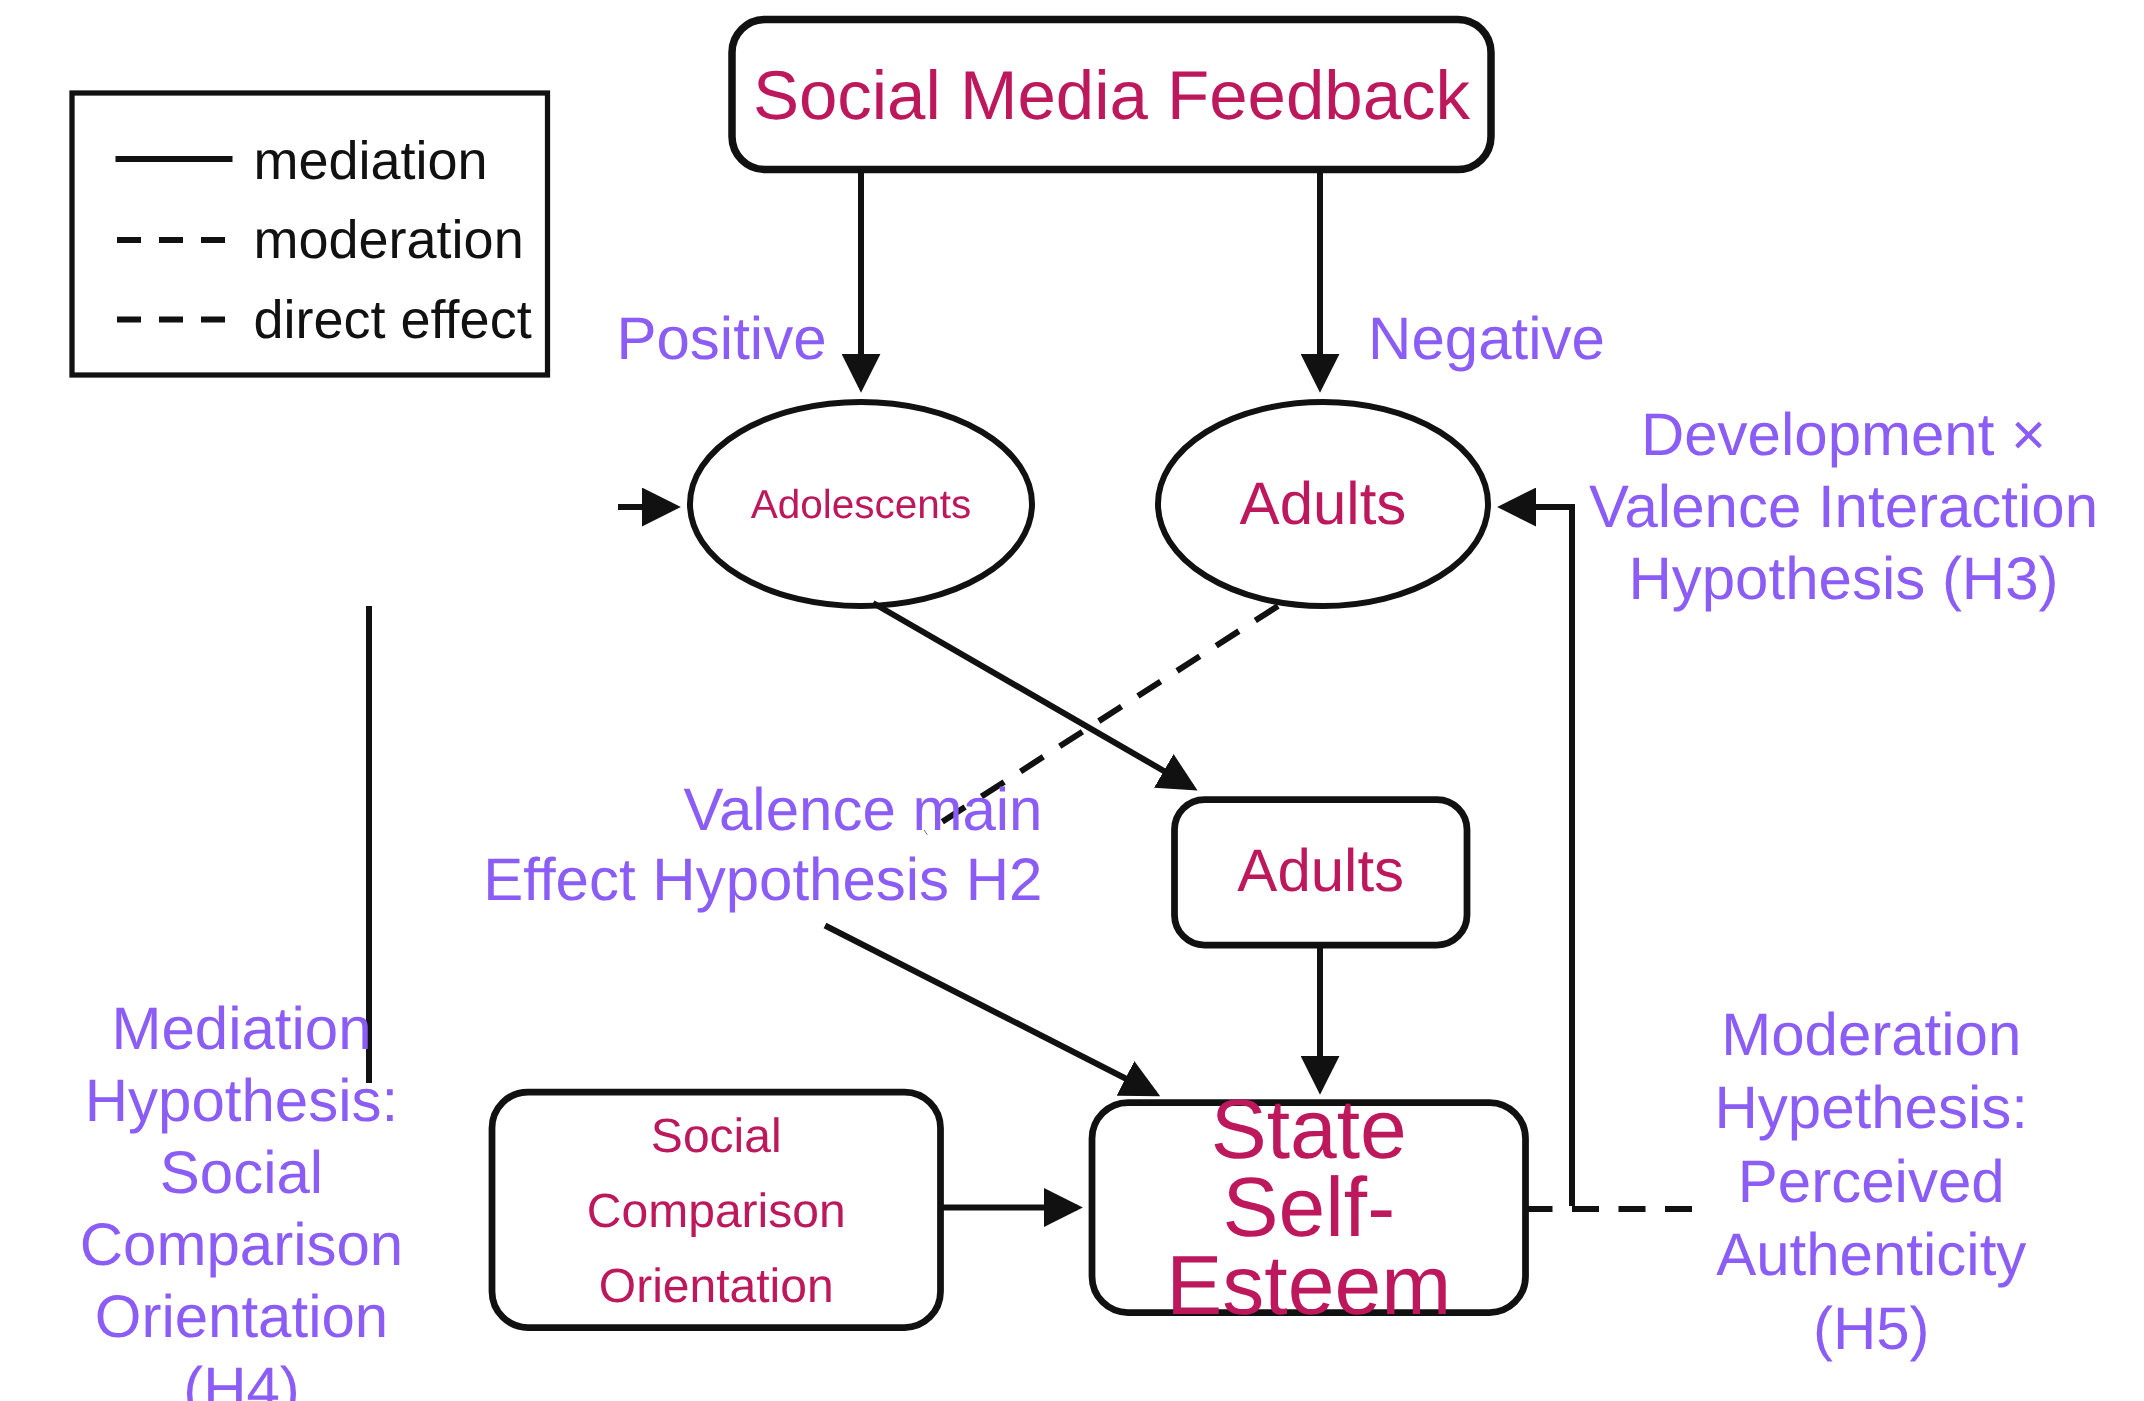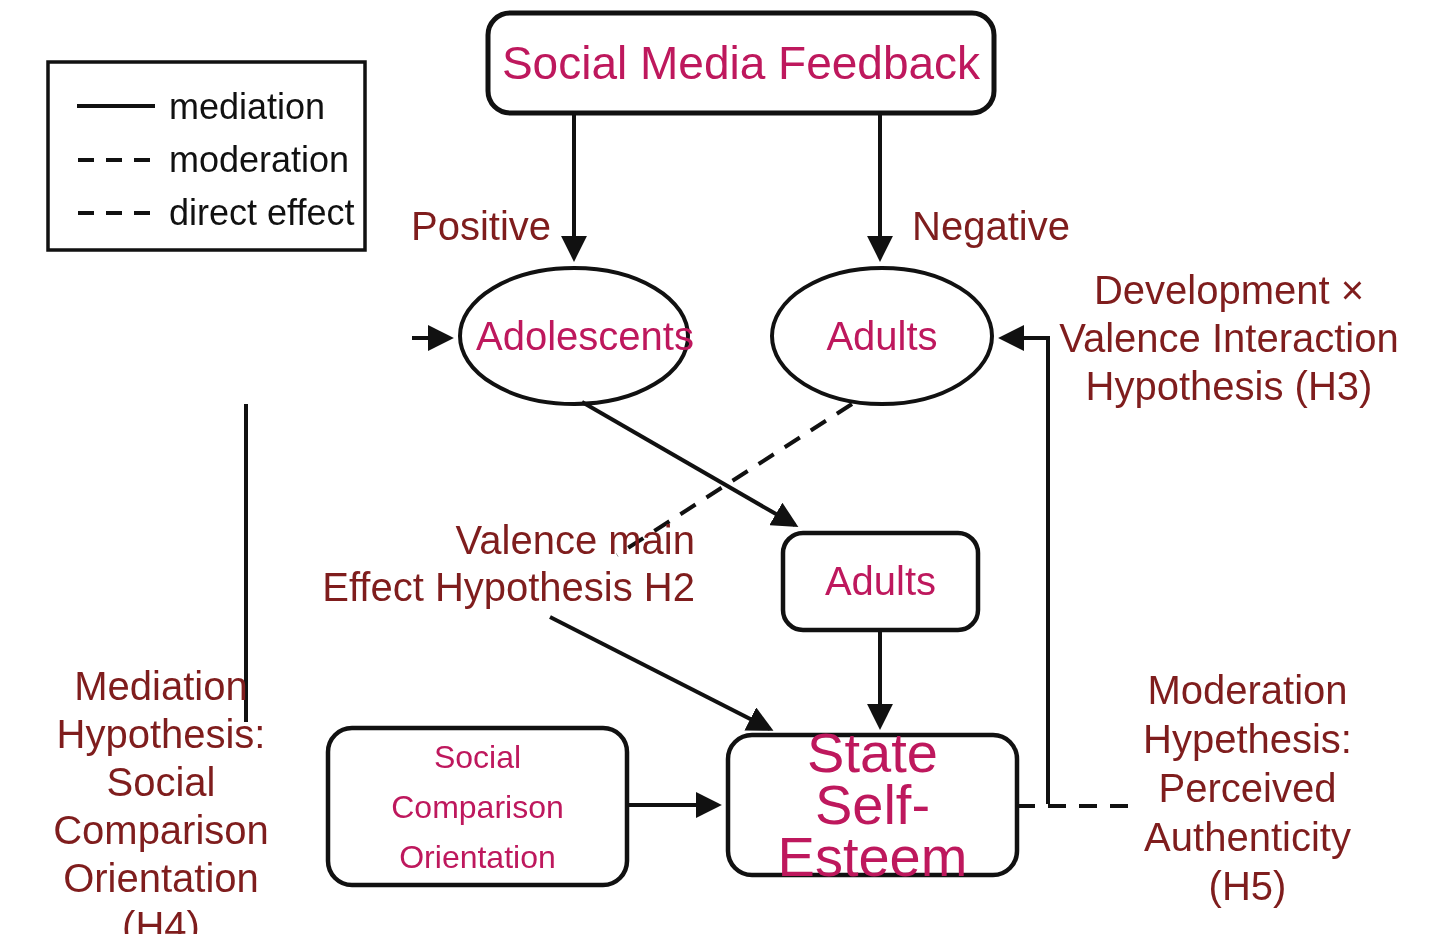--- a/index.html
+++ b/index.html
@@ -9,21 +9,21 @@
     background:#ffffff;
     font-family:Liberation Sans, sans-serif;
     color:#111;
     overflow:hidden;
   }
   #diagram-svg{position:absolute;left:0;top:0;}
   .txt{
     position:absolute;
     white-space:pre-line;
     text-align:center;
-    color:#7f1d1d;
+    color:#8b5cf6;
     line-height:48px;
     font-size:40px;
   }
   .node-label{
     position:absolute;
     display:flex;align-items:center;justify-content:center;
     text-align:center;
     white-space:pre-line;
     color:#be185d;
   }
@@ -81,21 +81,21 @@
     <line x1="1017" y1="806" x2="1136" y2="806" stroke="#111" stroke-width="4" stroke-dasharray="18 13"></line>
 
     <line x1="246" y1="404" x2="246" y2="722" stroke="#111" stroke-width="4"></line>
   </svg>
 
   <div class="legend-label" style="left:169px;top:85px;">mediation</div>
   <div class="legend-label" style="left:169px;top:138px;">moderation</div>
   <div class="legend-label" style="left:169px;top:191px;">direct effect</div>
 
   <div class="node-label" style="left:488px;top:13px;width:506px;height:100px;font-size:46px;">Social Media Feedback</div>
-  <div class="node-label" style="left:460px;top:268px;width:228px;height:136px;font-size:40px;margin-left:11px;">Adolescents</div>
+  <div class="node-label" style="left:460px;top:268px;width:228px;height:136px;font-size:27px;">Adolescents</div>
   <div class="node-label" style="left:772px;top:268px;width:220px;height:136px;font-size:40px;">Adults</div>
   <div class="node-label" style="left:783px;top:533px;width:195px;height:97px;font-size:40px;">Adults</div>
   <div class="node-label" style="left:728px;top:735px;width:289px;height:140px;font-size:56px;line-height:52px;">State
 Self-Esteem</div>
   <div class="node-label" style="left:328px;top:728px;width:299px;height:157px;font-size:32px;line-height:50px;">Social
 Comparison
 Orientation</div>
 
   <div class="txt" style="left:396px;top:202px;width:170px;">Positive</div>
   <div class="txt" style="left:901px;top:202px;width:180px;">Negative</div>

